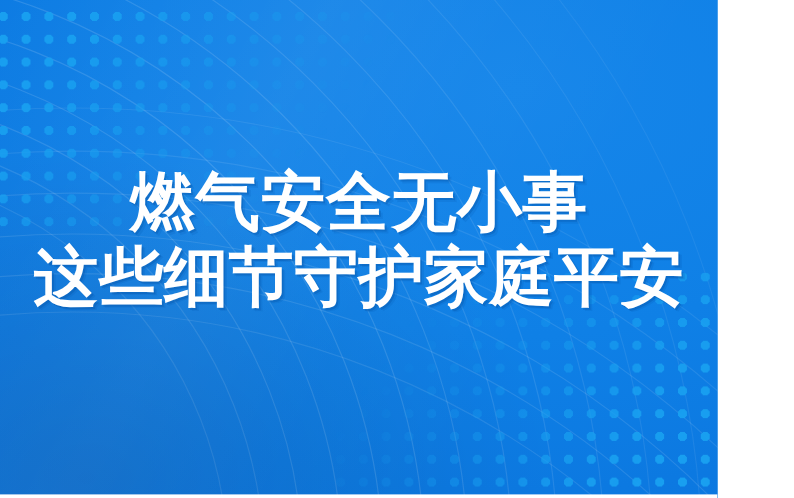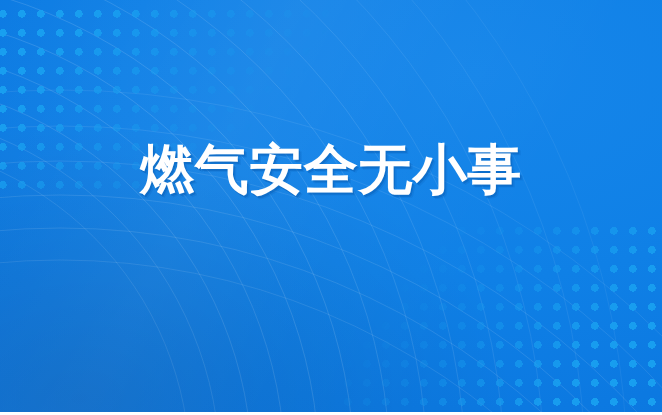--- a/index.html
+++ b/index.html
@@ -6,21 +6,21 @@
     margin: 0;
     padding: 0;
     background: #ffffff;
   }
   body {
     font-family: "Liberation Sans", "DejaVu Sans", sans-serif;
   }
 
   #banner {
     position: relative;
-    width: 662px;
+    width: 598px;
     height: 415px;
     overflow: hidden;
     background: #0d7fe4;
   }
 
   
   .bg-base {
     position: absolute;
     inset: 0;
     background:
@@ -143,17 +143,18 @@
   </div>
 
   <div class="bg-sheen"></div>
   <div class="bg-vignette"></div>
 
   <div class="dots dots-tl"></div>
   <div class="dots dots-br"></div>
 
   <div class="headline">
     <span class="line line-1">燃气安全无小事</span>
+    <span class="line line-2">这些细节守护家庭平安</span>
   </div>
 
   <div class="bottom-strip"></div>
 
 </div>
 
 </body></html>

